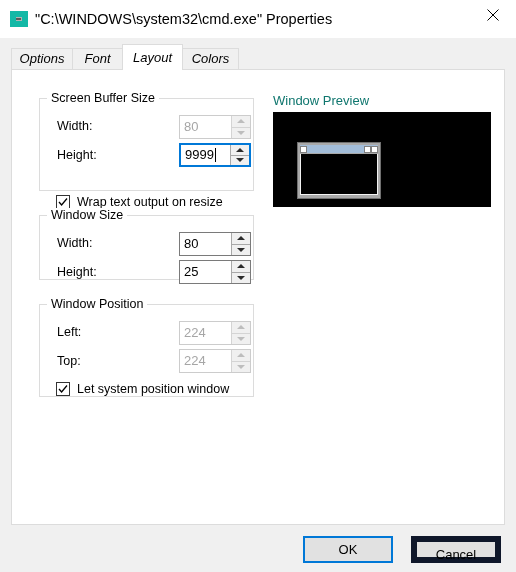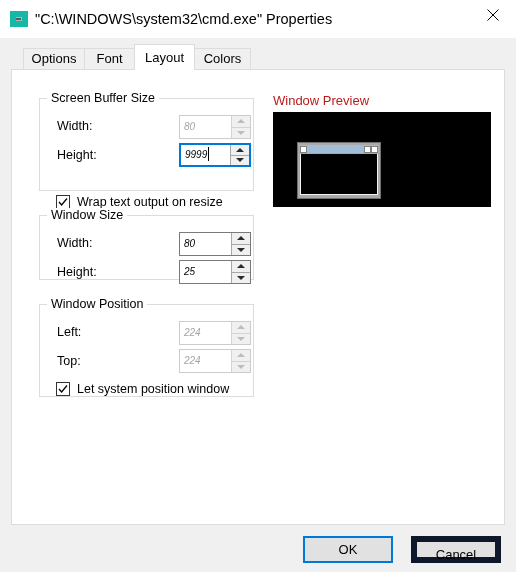--- a/index.html
+++ b/index.html
@@ -74,23 +74,24 @@
     display: flex;
     align-items: center;
     justify-content: center;
     cursor: default;
   }
   .close-btn svg { display: block; }
 
   
   .tabstrip {
     position: absolute;
-    left: 23px; top: 44px;
+    left: 11px; top: 44px;
     width: 494px;
     height: 26px;
+    font-style: italic;
   }
   .tab {
     position: absolute;
     bottom: 0;
     height: 22px;
     background: #f0f0f0;
     border: 1px solid #dcdcdc;
     border-bottom: none;
     box-sizing: border-box;
     font-size: 13px;
@@ -158,27 +159,26 @@
   .spin.disabled {
     border-color: #cccccc;
     background: #ffffff;
   }
   .spin.focused {
     border: 2px solid #0078d7;
   }
   .spin .val {
     flex: 1;
     padding-left: 4px;
-    font-size: 10px;
+    font-size: 13px;
     line-height: 22px;
     color: #000000;
     white-space: nowrap;
     overflow: hidden;
     position: relative;
-    font-style: italic;
   }
   .spin.focused .val { line-height: 20px; }
   .spin.disabled .val { color: #a6a6a6; }
   .spin .caret {
     display: inline-block;
     width: 1px;
     height: 14px;
     background: #000000;
     vertical-align: -3px;
     margin-left: 1px;
@@ -237,21 +237,21 @@
     line-height: 16px;
     color: #000000;
   }
 
   
   .preview-title {
     position: absolute;
     left: 273px; top: 92px;
     font-size: 13px;
     line-height: 17px;
-    color: #b91c1c;
+    color: #0f766e;
     white-space: nowrap;
   }
   .preview-screen {
     position: absolute;
     left: 273px; top: 112px;
     width: 218px; height: 95px;
     background: #000000;
   }
   .preview-window {
     position: absolute;

